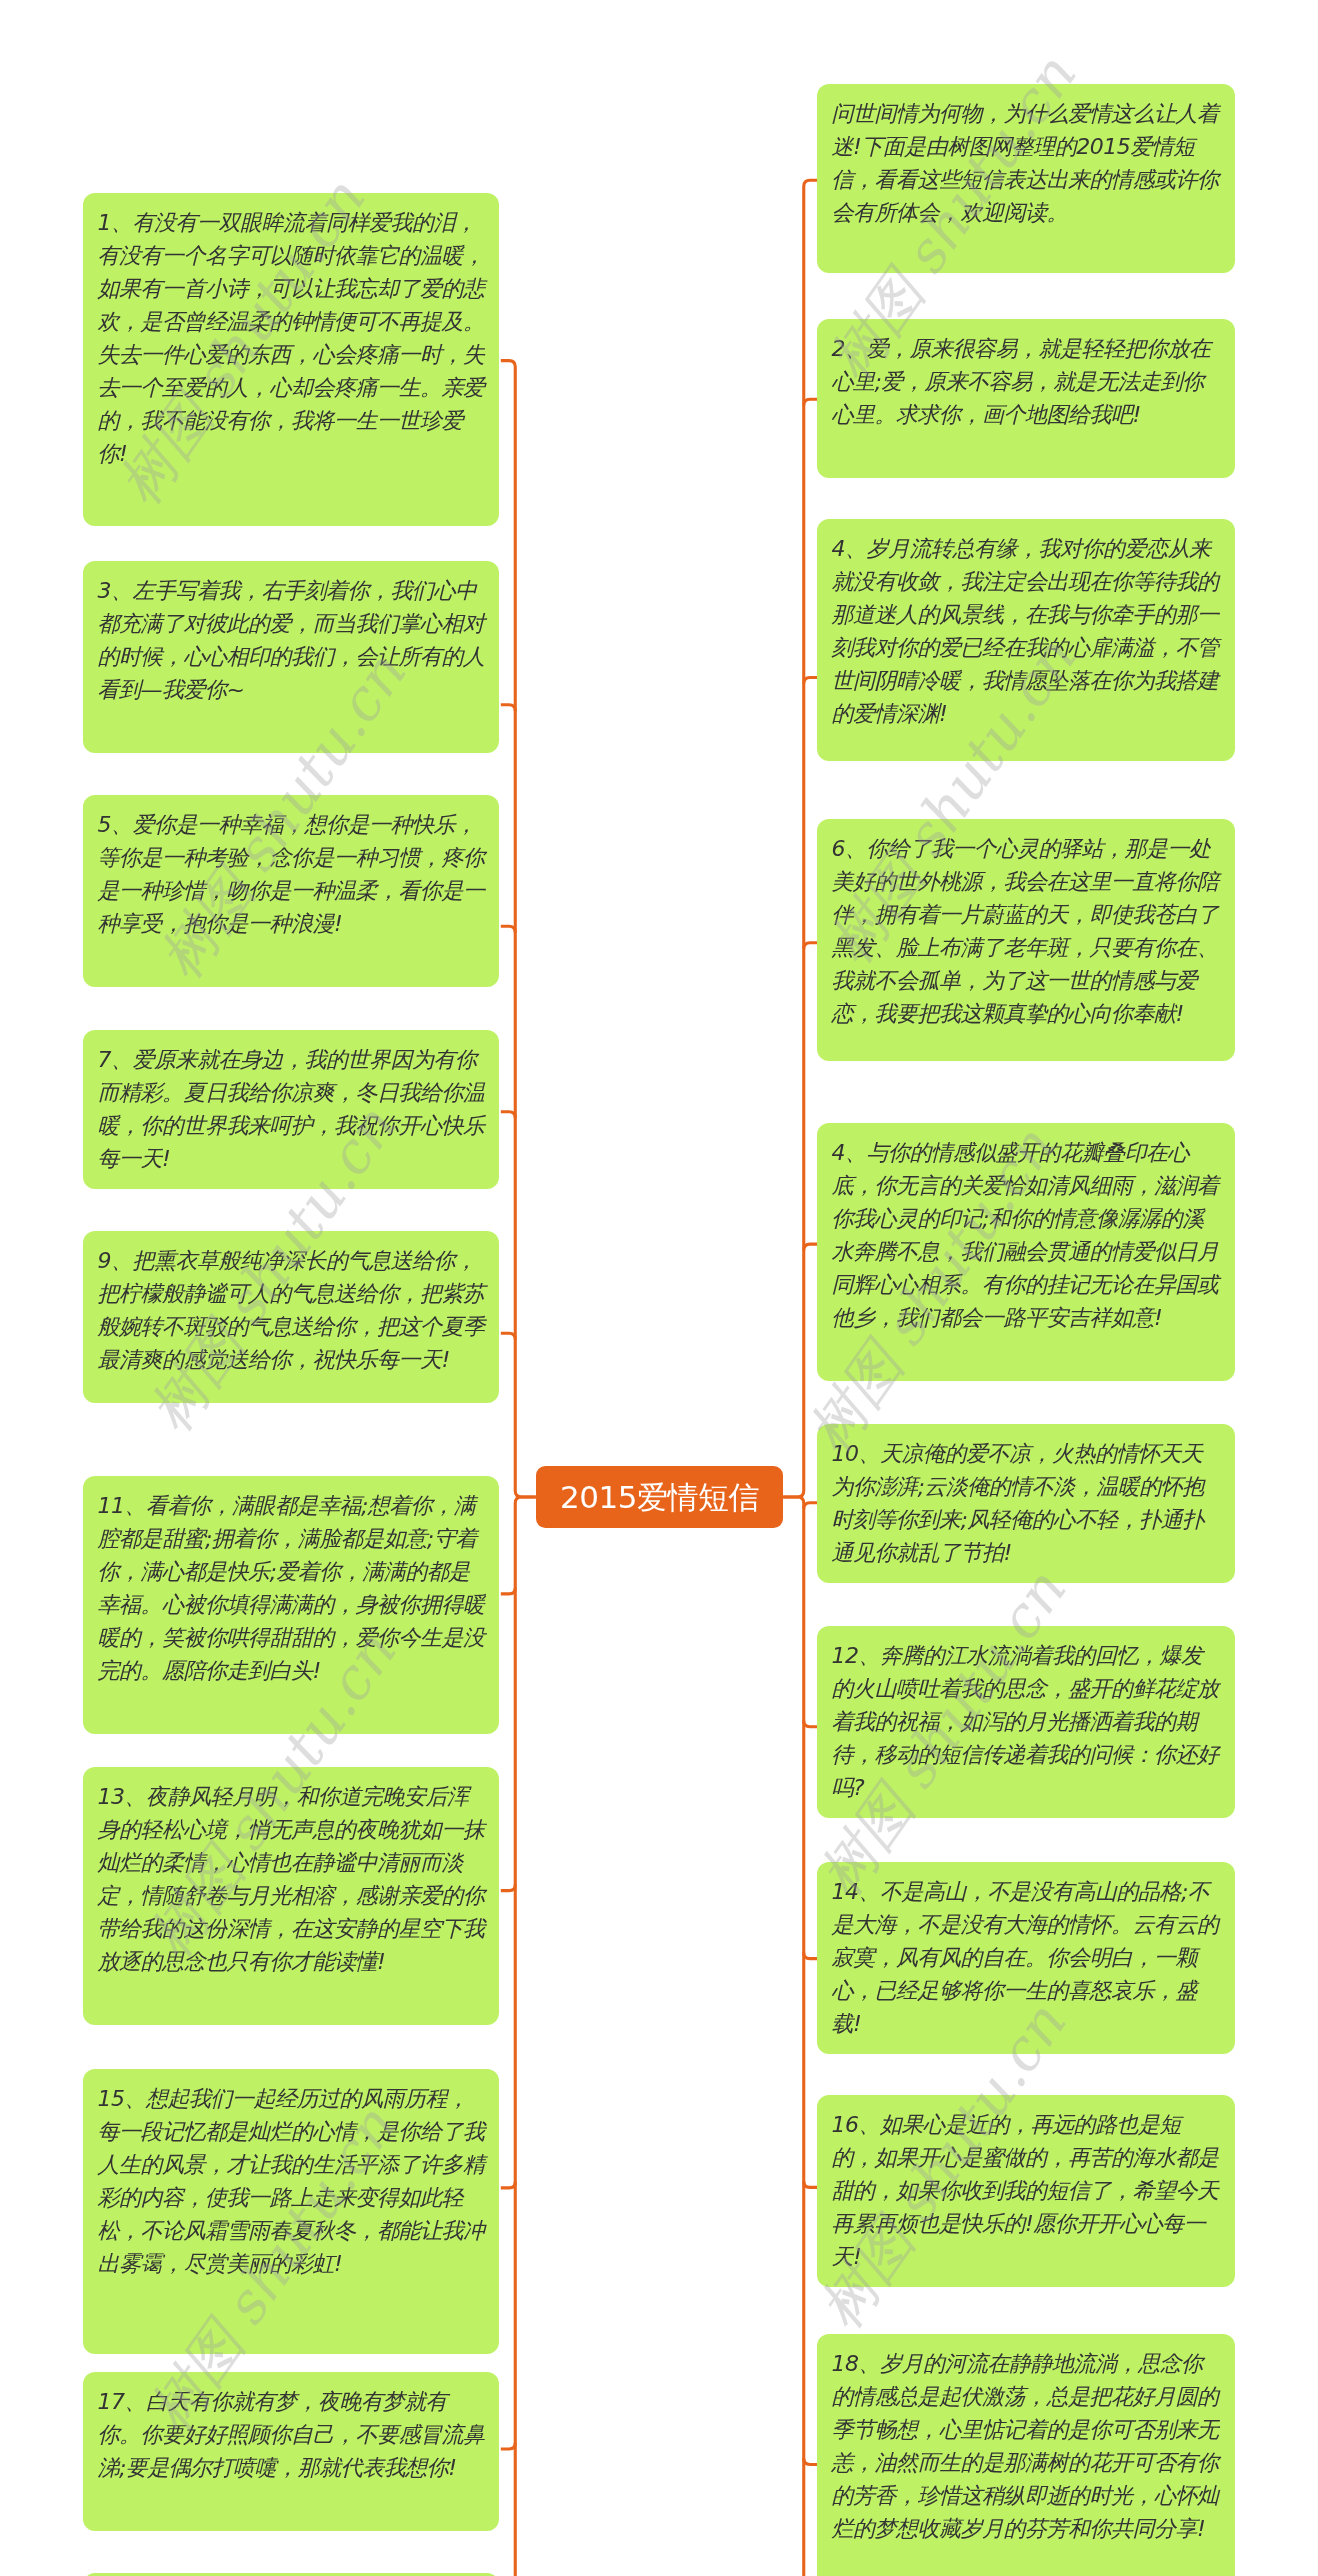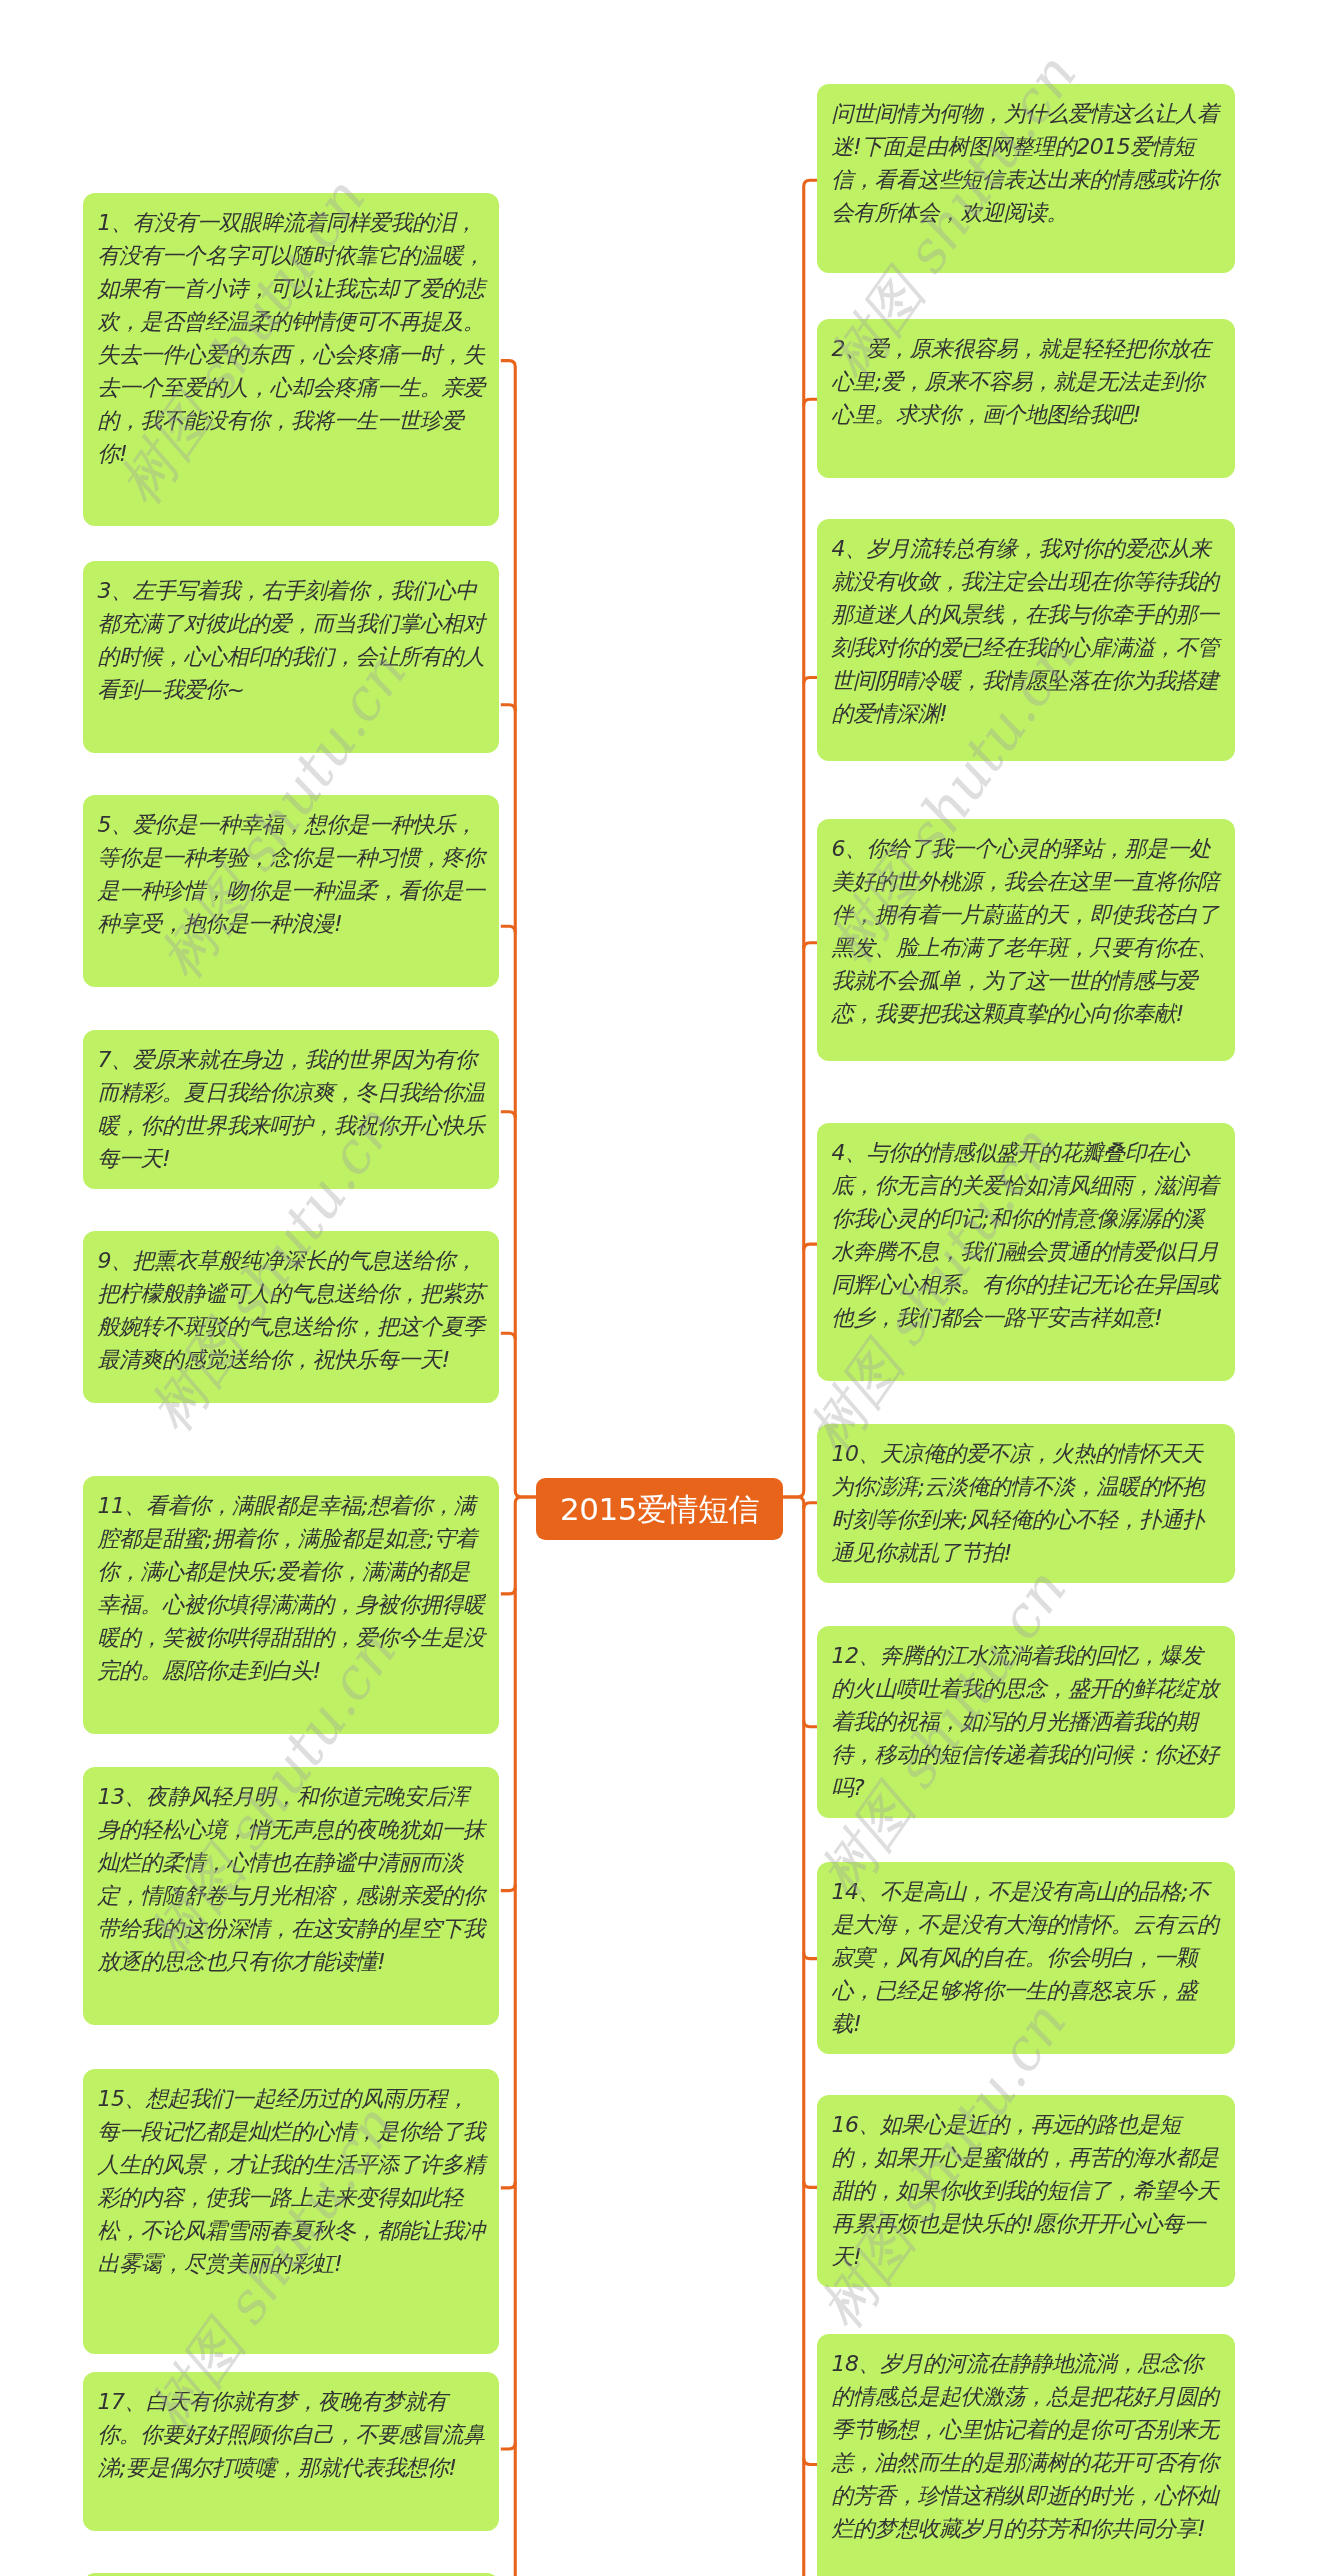--- a/index.html
+++ b/index.html
@@ -22,21 +22,20 @@
     font-style: italic;
   }
   .left { left: 83px; width: 416px; }
   .right { left: 817px; width: 418px; }
   .center {
     position: absolute;
     left: 536px; top: 1466px; width: 247px; height: 62px;
     background: #e8641b; border-radius: 9.3px;
     color: #ffffff; font-size: 31px; line-height: 62px; text-align: center;
     letter-spacing: -0.5px;
-    margin-top: 12px;
   }
   svg.links { position: absolute; left: 0; top: 0; }
   .wm {
     position: absolute; color: rgba(160,160,160,0.35);
     font-family: "DejaVu Serif", "Liberation Serif", serif; font-style: italic;
     font-size: 57px; transform: rotate(-55deg); transform-origin: left bottom;
     white-space: nowrap; pointer-events: none;
   }
 </style>
 </head>

